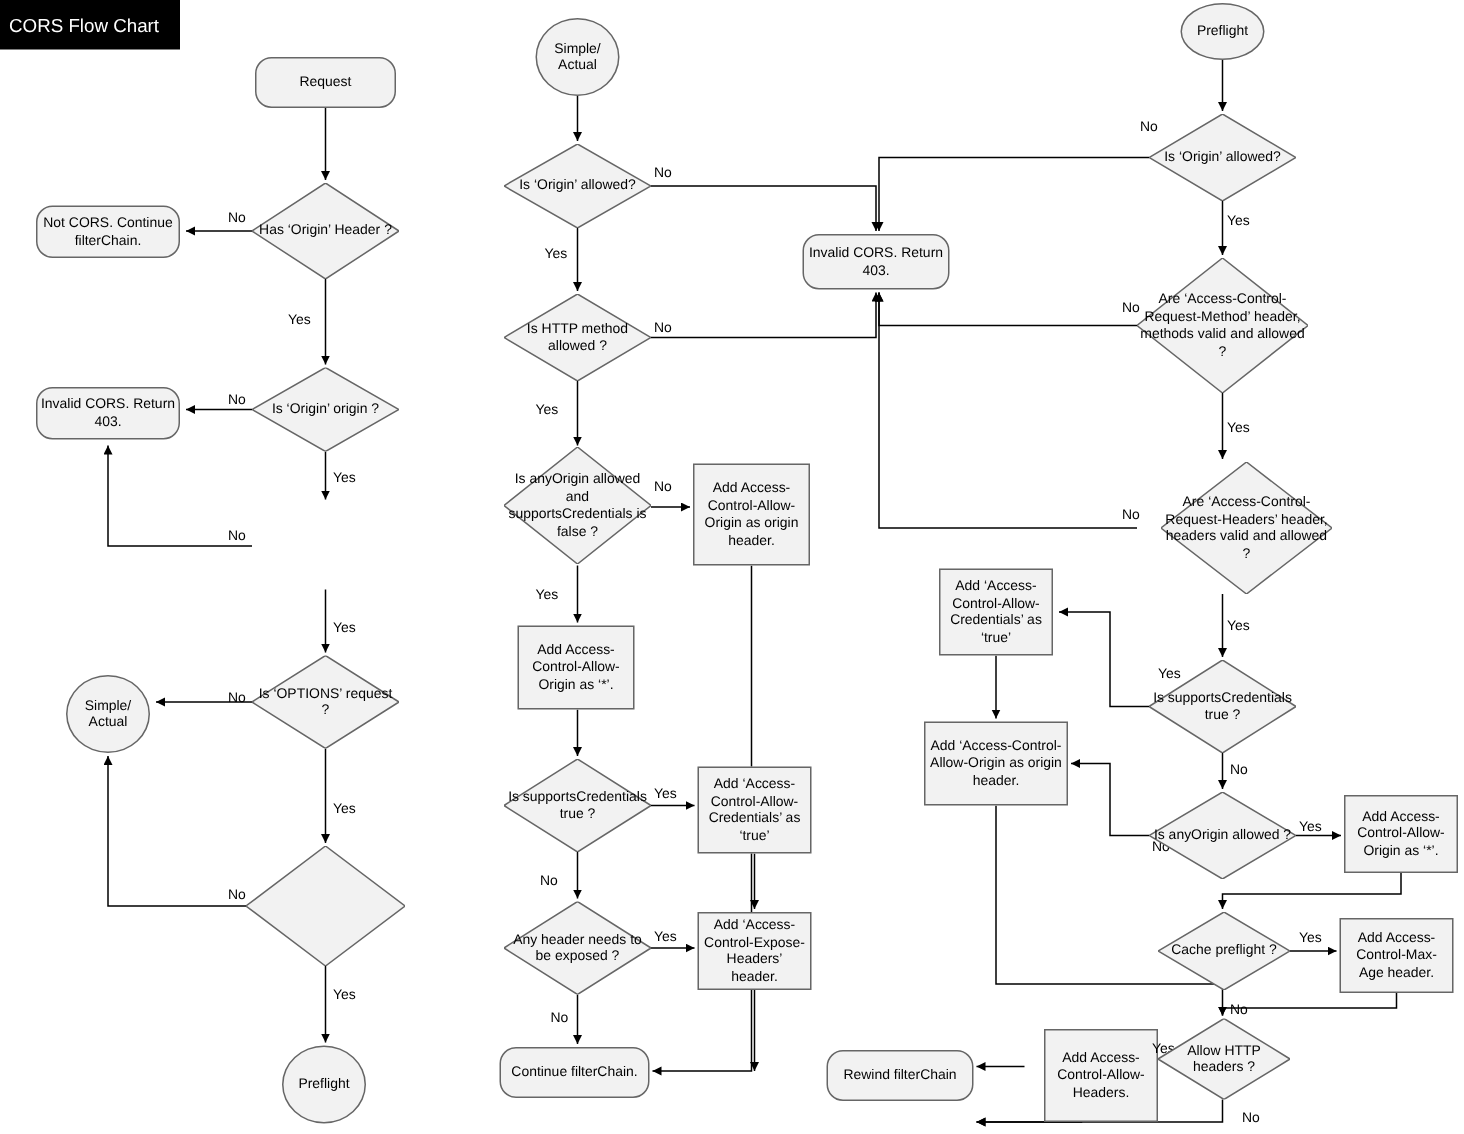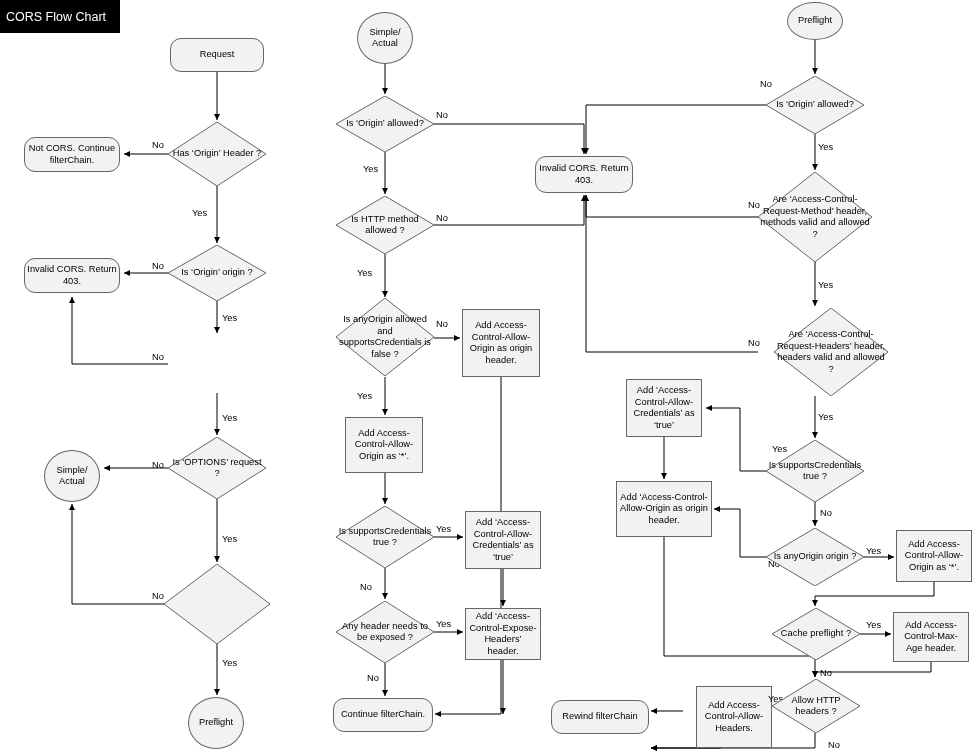--- a/index.html
+++ b/index.html
@@ -271,21 +271,21 @@
     <div class="node rect" style="left: 626px; top: 379px; width: 76px; height: 58px;">
       <span>Add ‘Access-Control-Allow-Credentials’ as ‘true’</span>
     </div>
     <div class="node rect" style="left: 616px; top: 481px; width: 96px; height: 56px;">
       <span>Add ‘Access-Control-Allow-Origin as origin header.</span>
     </div>
     <div class="node diamond" style="left: 766px; top: 528px; width: 98px; height: 58px;">
       <svg class="dshape" viewBox="0 0 100 100" preserveAspectRatio="none">
         <polygon points="50,0 100,50 50,100 0,50" fill="#f2f2f2" stroke="#666666" stroke-width="1" vector-effect="non-scaling-stroke"></polygon>
       </svg>
-      <span class="dlabel">Is anyOrigin origin  ?</span>
+      <span class="dlabel">Is anyOrigin allowed  ?</span>
     </div>
     <div class="node rect" style="left: 896px; top: 530px; width: 76px; height: 52px;">
       <span>Add Access-Control-Allow-Origin as ‘*’.</span>
     </div>
     <div class="node diamond" style="left: 772px; top: 608px; width: 88px; height: 52px;">
       <svg class="dshape" viewBox="0 0 100 100" preserveAspectRatio="none">
         <polygon points="50,0 100,50 50,100 0,50" fill="#f2f2f2" stroke="#666666" stroke-width="1" vector-effect="non-scaling-stroke"></polygon>
       </svg>
       <span class="dlabel">Cache preflight ?</span>
     </div>

